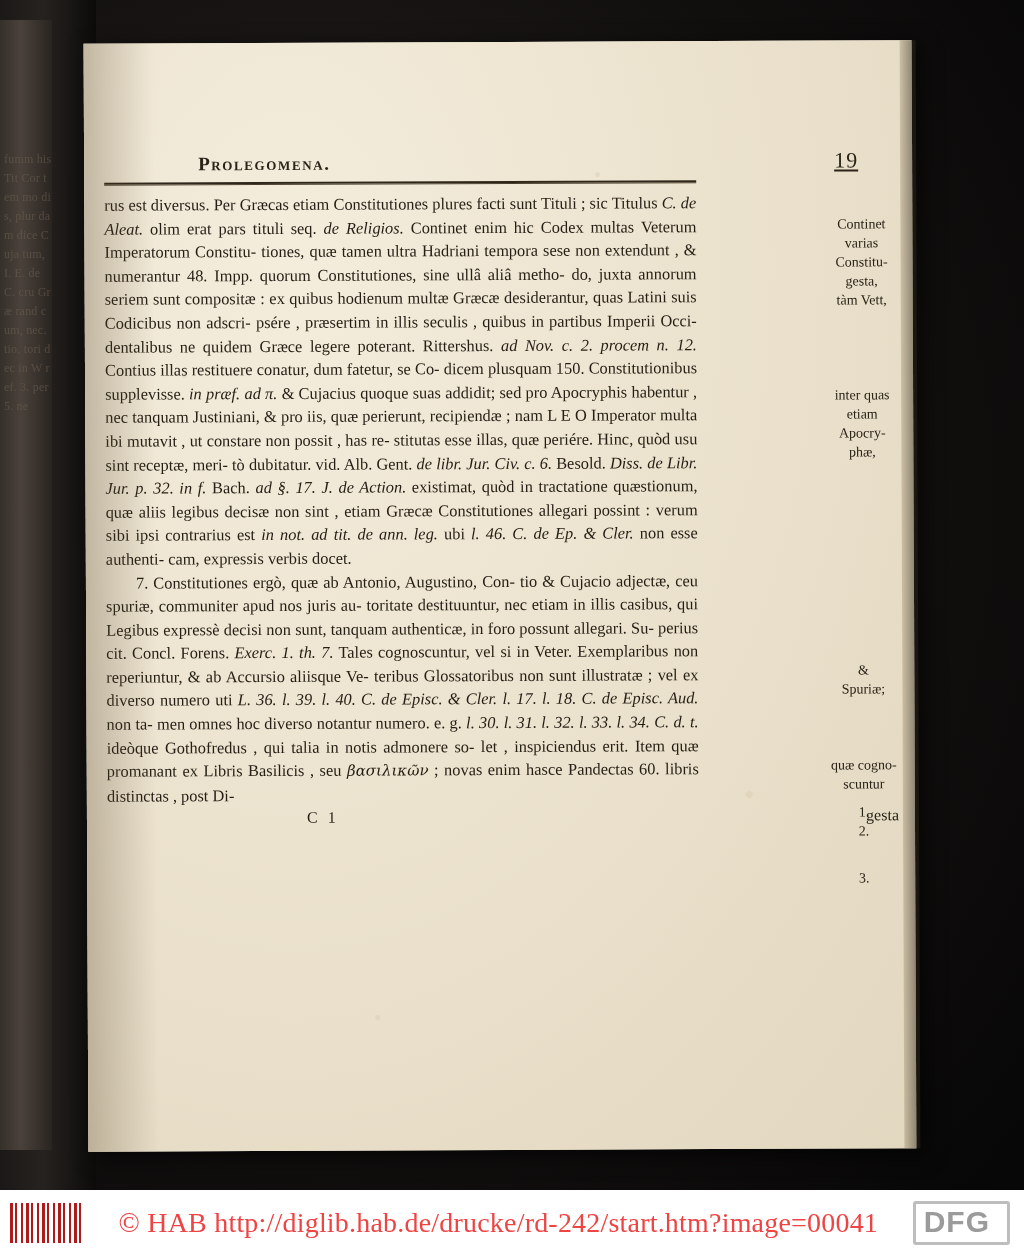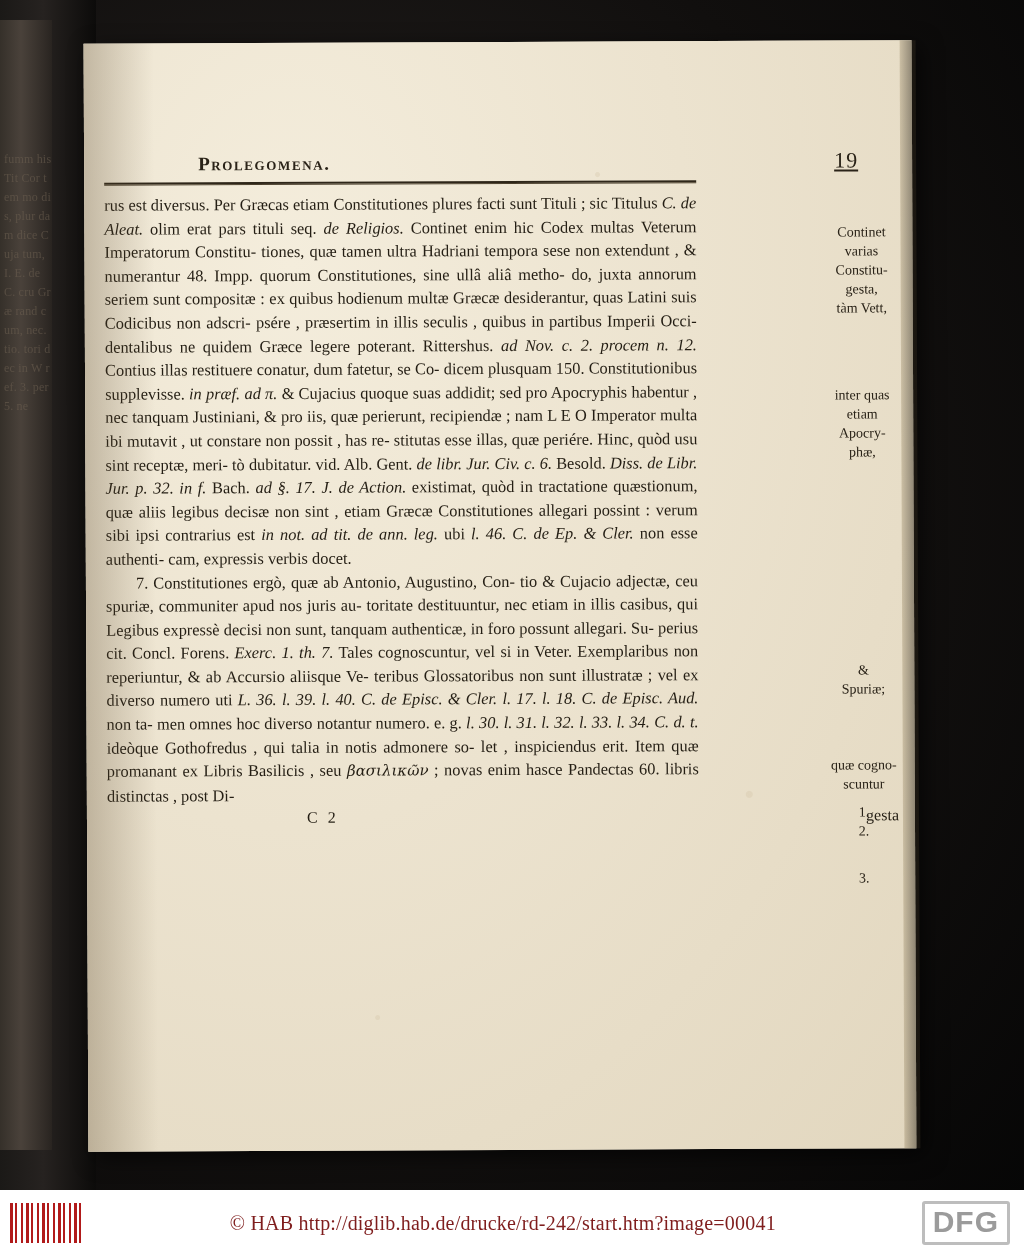--- a/index.html
+++ b/index.html
@@ -183,34 +183,34 @@
     margin-left: 10px;
     background: repeating-linear-gradient(to right,
       #b11a1a 0 3px, #fff 3px 5px, #b11a1a 5px 7px, #fff 7px 11px,
       #b11a1a 11px 13px, #fff 13px 16px);
     flex: 0 0 auto;
   }
   .credit-text {
     flex: 1 1 auto;
     text-align: center;
     font-family: "Liberation Serif", serif;
-    font-size: 20px;
-    color: #7f1d1d;
+    font-size: 28px;
+    color: #ef4444;
     letter-spacing: .2px;
   }
   .dfg-logo {
     flex: 0 0 auto;
     margin-right: 14px;
     font-family: "Liberation Sans", sans-serif;
     font-weight: 700;
     font-size: 30px;
     letter-spacing: 1px;
     color: #9b9b9b;
     border: 3px solid #bdbdbd;
-    padding: 1px 8px 3px 8px;
+    padding: 1px 17px 3px 8px;
     border-radius: 3px;
   }
 </style>
 </head>
 <body>
 
 <div class="scan-stage">
 
   <div class="book-gutter"></div>
   <div class="left-page-edge"></div>
@@ -227,26 +227,26 @@
         <div class="head-folio">19</div>
       </div>
       <div class="head-rule"></div>
 
       <div class="body-col">
         <p id="para1">rus est diversus. Per Græcas etiam Constitutiones plures facti sunt Tituli ;  sic Titulus <i>C. de Aleat.</i> olim erat pars tituli seq. <i>de Religios.</i> Continet enim hic Codex multas Veterum Imperatorum Constitu- tiones,  quæ tamen ultra Hadriani tempora sese non extendunt ,  &amp; numerantur 48. Impp. quorum Constitutiones, sine ullâ aliâ metho- do,  juxta annorum seriem sunt compositæ :  ex quibus hodienum multæ Græcæ desiderantur,  quas Latini suis Codicibus non adscri- psére ,   præsertim in illis seculis ,   quibus in partibus Imperii Occi- dentalibus ne quidem Græce legere poterant. Rittershus. <i>ad Nov. c.</i> <i>2. procem n. 12.</i> Contius illas restituere conatur,  dum fatetur,  se Co- dicem plusquam 150. Constitutionibus supplevisse. <i>in præf. ad π.</i> &amp; Cujacius quoque suas addidit;  sed pro Apocryphis habentur ,   nec tanquam Justiniani,  &amp; pro iis,  quæ perierunt,  recipiendæ ;  nam L E O Imperator multa ibi mutavit ,  ut constare non possit ,  has re- stitutas esse illas,  quæ periére.    Hinc,  quòd usu sint receptæ, meri- tò dubitatur. vid. Alb. Gent. <i>de libr. Jur. Civ. c. 6.</i> Besold. <i>Diss. de</i> <i>Libr. Jur. p. 32. in f.</i> Bach. <i>ad §. 17. J. de Action.</i> existimat,  quòd in tractatione quæstionum,  quæ aliis legibus decisæ non sint ,  etiam Græcæ Constitutiones allegari possint :  verum sibi ipsi contrarius est <i>in not. ad tit. de ann. leg.</i> ubi <i>l. 46. C. de Ep. &amp; Cler.</i> non esse authenti- cam,  expressis verbis docet.</p>
         <p class="indent" id="para2">7. Constitutiones ergò,  quæ ab Antonio,  Augustino,  Con- tio &amp; Cujacio adjectæ,  ceu spuriæ,  communiter apud nos juris au- toritate destituuntur,  nec etiam in illis casibus,  qui Legibus expressè decisi non sunt, tanquam authenticæ,  in foro possunt allegari.   Su- perius cit. Concl. Forens. <i>Exerc. 1. th. 7.</i>   Tales cognoscuntur,  vel si in Veter. Exemplaribus non reperiuntur, &amp; ab Accursio aliisque Ve- teribus Glossatoribus non sunt illustratæ ;  vel ex diverso numero uti <i>L. 36. l. 39. l. 40. C. de Episc. &amp; Cler. l. 17. l. 18. C. de Episc. Aud.</i> non ta- men omnes hoc diverso notantur numero. e. g. <i>l. 30. l. 31. l. 32. l. 33.</i> <i>l. 34. C. d. t.</i> ideòque Gothofredus ,  qui talia in notis admonere so- let ,  inspiciendus erit.     Item quæ promanant ex Libris Basilicis ,  seu <span class="grk">βασιλικῶν</span> ;  novas enim hasce Pandectas 60. libris distinctas ,  post Di-</p>
       </div>
 
       <div class="catchword-row">
-        <span class="sig">C 2</span>
+        <span class="sig">C 1</span>
         <span>gesta</span>
       </div>
 
       <div class="margin-col" id="margin-notes">
-          <div class="note" style="top: 12px;">
+          <div class="note" style="top: 4px;">
             <div>Continet</div>
             <div>varias</div>
             <div>Constitu-</div>
             <div>gesta,</div>
             <div>tàm Vett,</div>
           </div>
           <div class="note" style="top: 175px;">
             <div>inter quas</div>
             <div>etiam</div>
             <div>Apocry-</div>

